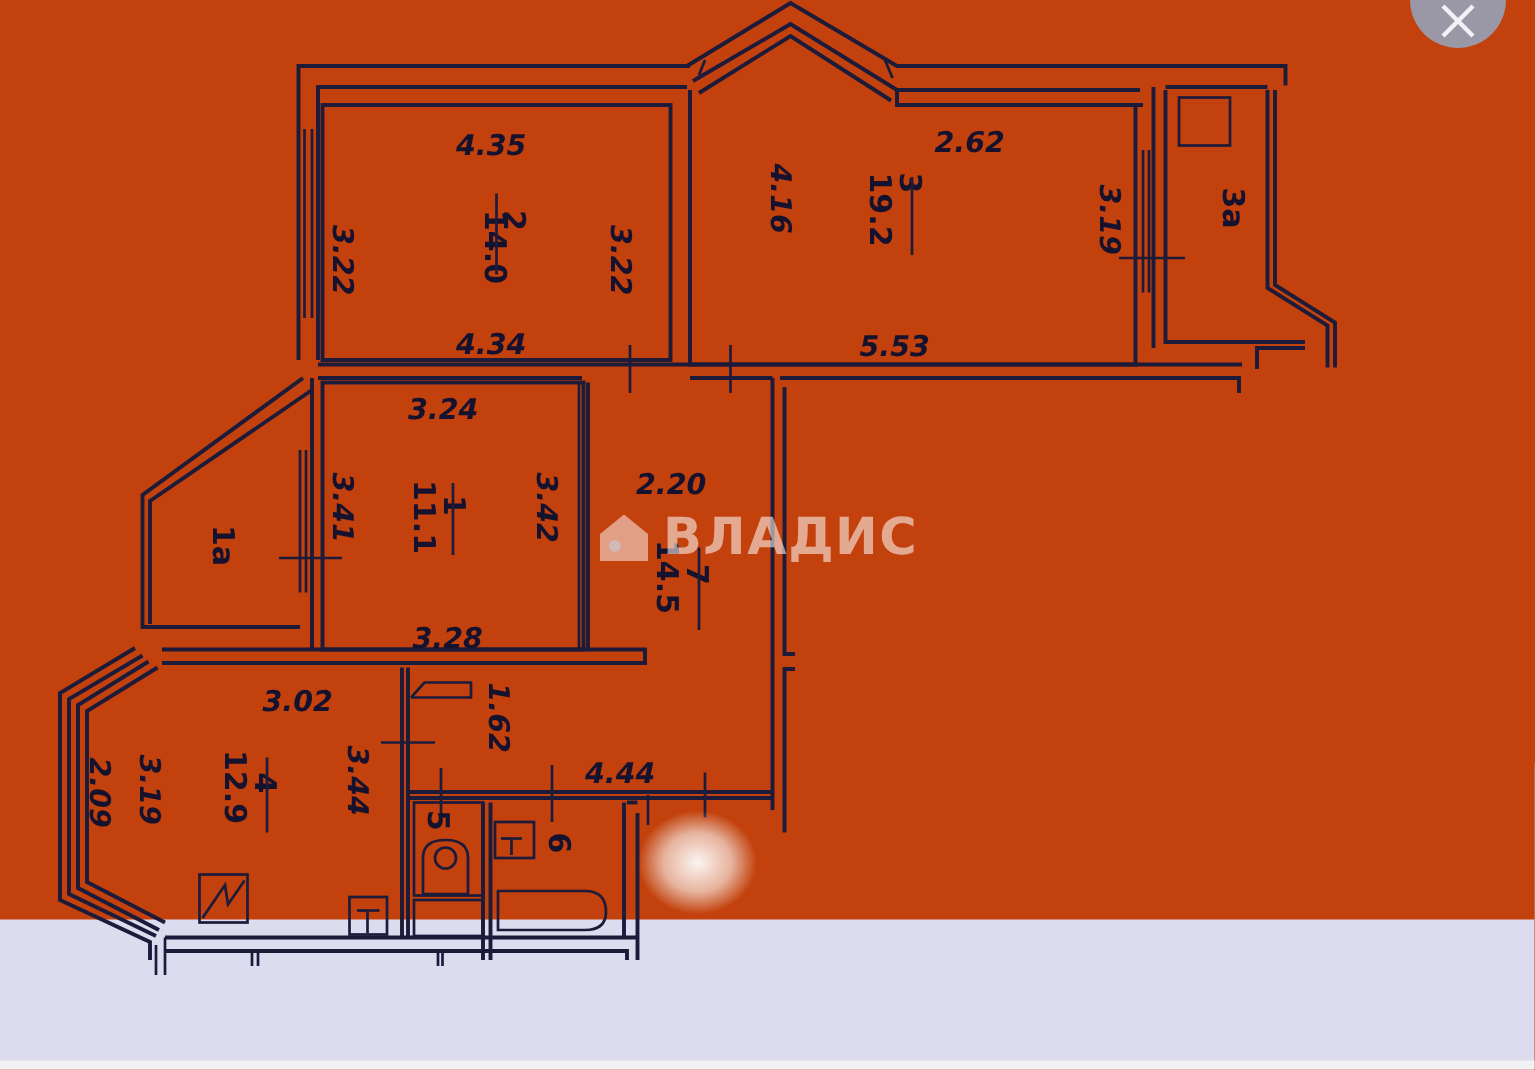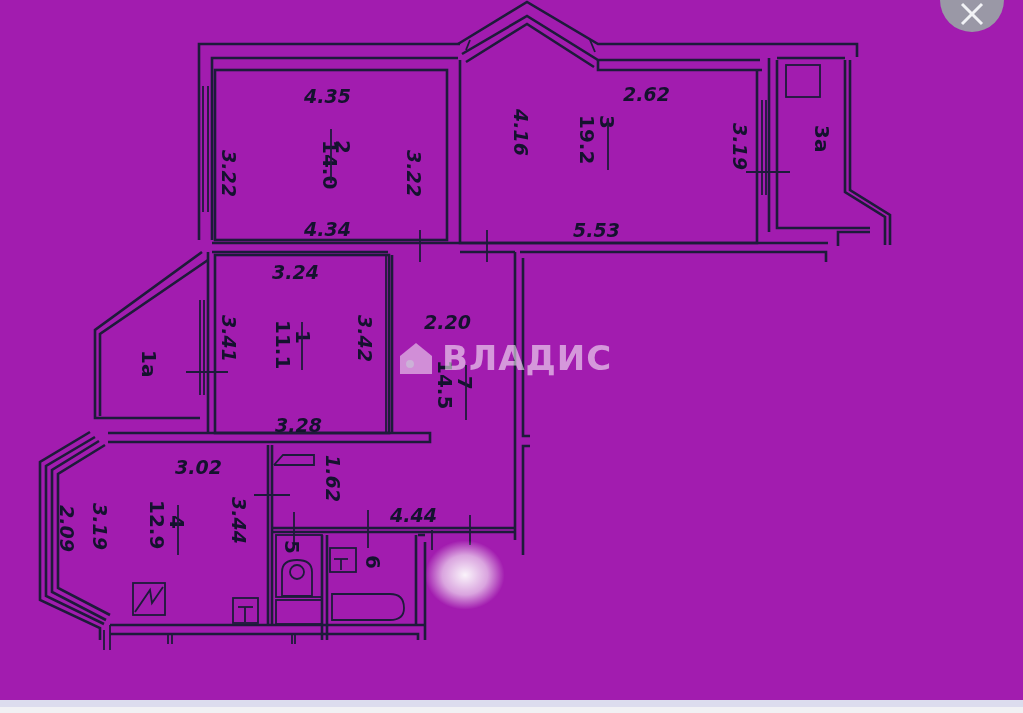--- a/index.html
+++ b/index.html
@@ -3,22 +3,22 @@
 <meta charset="utf-8">
 <style>
   html, body { margin: 0; padding: 0; }
   body {
     width: 1023px; height: 713px; overflow: hidden;
     background: #dcdcee;
     font-family: "DejaVu Sans", sans-serif;
     position: relative;
   }
   .viewer {
-    position: absolute; left: 0; top: 0; width: 1023px; height: 700px;
-    background: #a21caf;
+    position: absolute; left: 0; top: 0; width: 1023px; height: 613px;
+    background: #c2410c;
   }
   .bottom-strip {
     position: absolute; left: 0; top: 707px; width: 1023px; height: 6px; background: #f1f1f4;
   }
   svg.plan { position: absolute; left: 0; top: 0; }
   .wall { fill: none; stroke: #1d1b3a; stroke-width: 2.6; stroke-linejoin: miter; }
   .thin { fill: none; stroke: #1d1b3a; stroke-width: 1.8; }
   .lbl { fill: #14122e; font-family: "DejaVu Sans", sans-serif; font-weight: bold; font-style: italic; font-size: 19px; }
   .num { fill: #14122e; font-family: "DejaVu Sans", sans-serif; font-weight: bold; font-size: 20px; }
   .close-btn {

